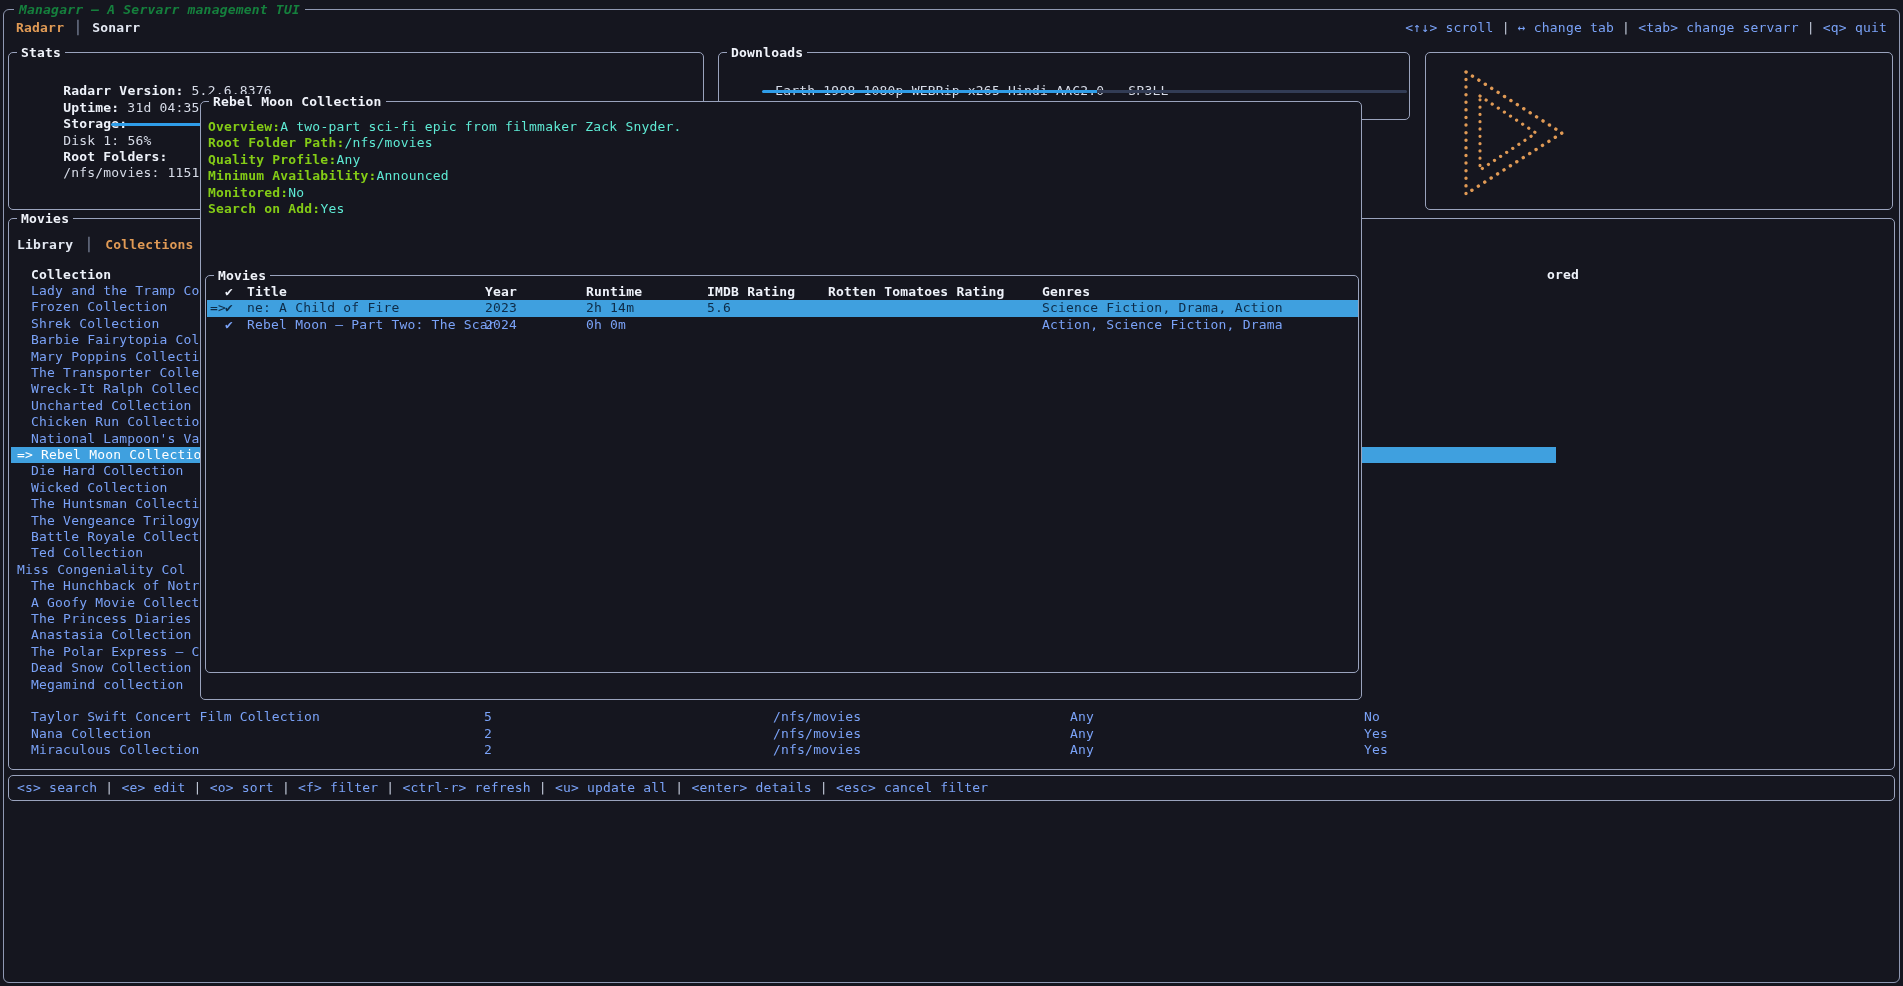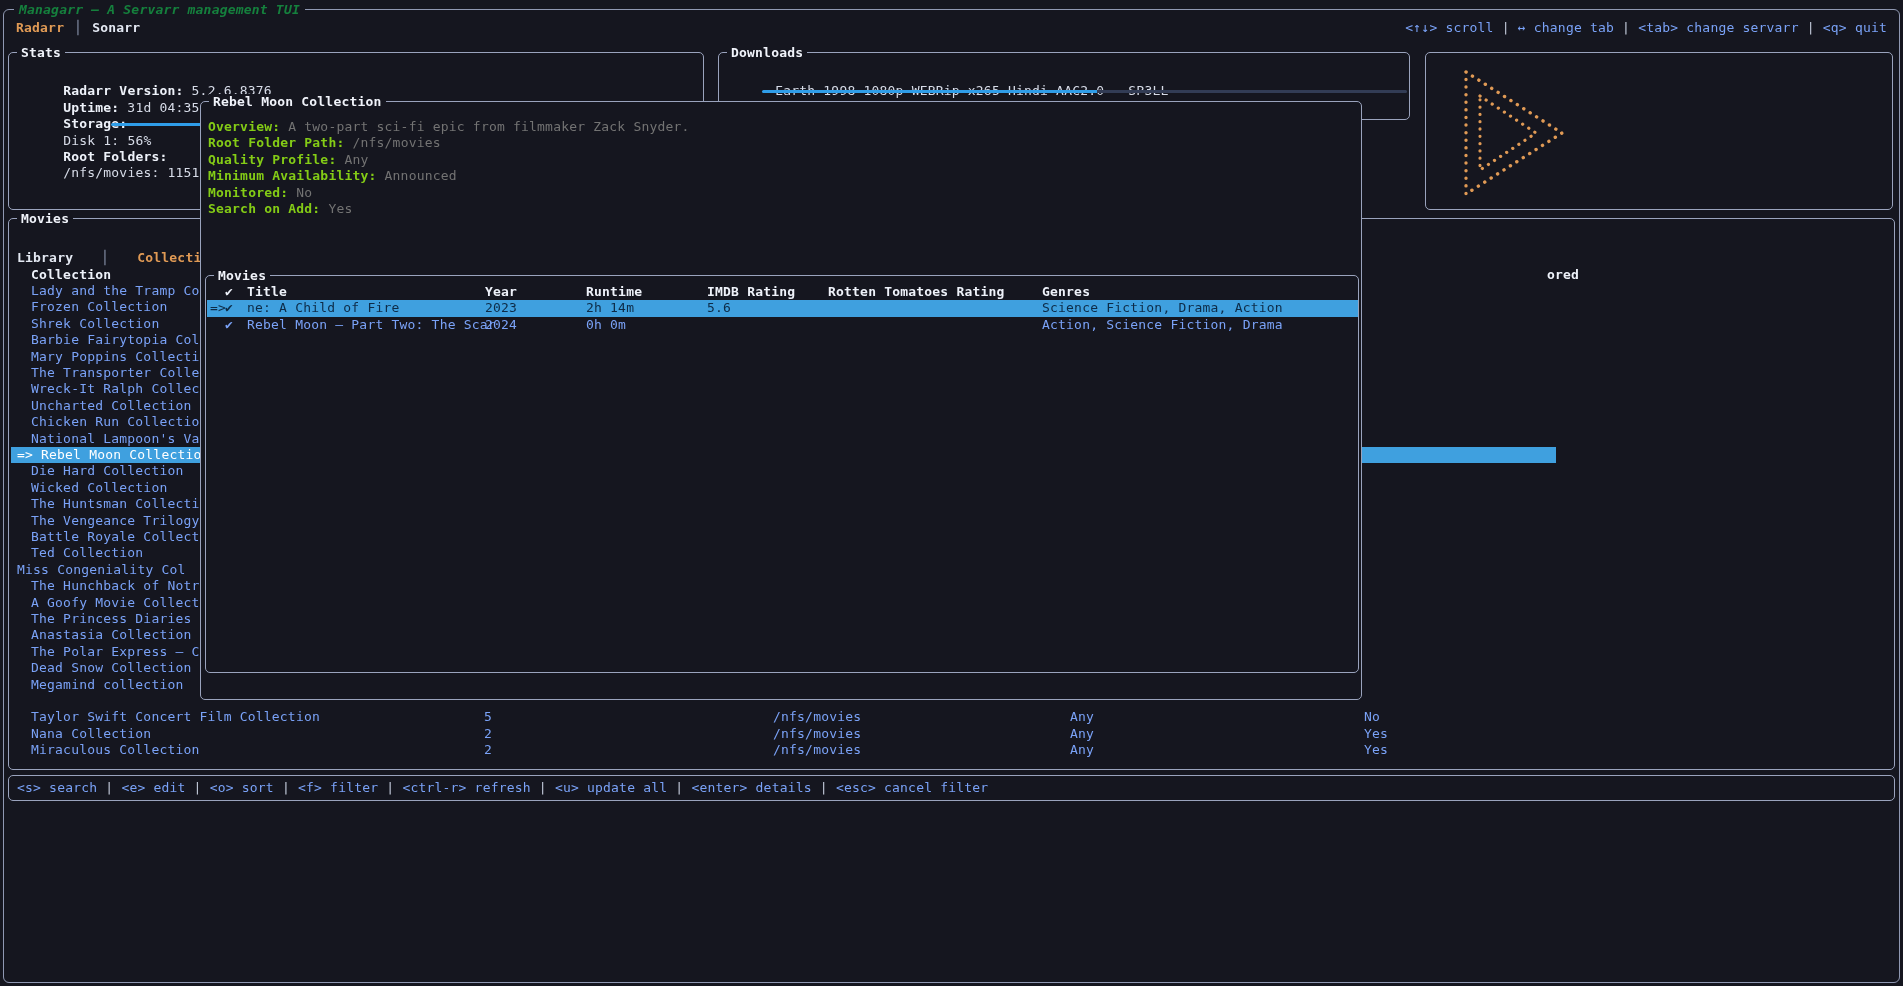--- a/index.html
+++ b/index.html
@@ -23,33 +23,33 @@
   #downloads{left:718px;top:52px;width:692px;height:68px}
   #logo-panel{left:1425px;top:52px;width:468px;height:158px}
   #movies{left:8px;top:218px;width:1887px;height:552px}
   .footer{position:absolute;left:8px;top:775px;width:1887px;height:26px;border:1px solid #9aa3bd;border-radius:5px}
   .fhints{position:absolute;left:8px;top:4px;white-space:pre}
   .r{position:absolute;left:6px;height:16.4px;line-height:16.4px;white-space:pre}
   .lab{font-weight:bold;color:#eef2fa}
   .val{margin-left:8px}
   .txt{color:#d7dce8}
   .gauge{position:absolute;top:7px;height:3px;border-radius:2px;background:#323c55}
-  .subtabs{position:absolute;left:8px;top:31px;display:flex;gap:28px;font-weight:bold;line-height:16.4px}
+  .subtabs{position:absolute;left:8px;top:18px;display:flex;gap:12px;font-weight:bold;line-height:16.4px}
   .cell{position:absolute;top:0;white-space:pre;line-height:16.4px}
   .thead{font-weight:bold;color:#eef2fa}
   #clist{position:absolute;inset:0}
   .lrow{position:absolute;left:0;width:100%;height:16.4px;line-height:16.4px;cursor:pointer}
   .cname{color:#7aa2f7}
   .cblue{color:#7aa2f7}
   .rowhl{position:absolute;left:2px;top:0;width:1545px;height:100%;background:#3fa0df}
   .selname,.pfx{color:#ffffff}
   .modal{position:absolute;left:200px;top:101px;width:1162px;height:599px;background:#15161f;
          border:1px solid #9aa3bd;border-radius:5px;z-index:10}
   .mlab{font-weight:bold;color:#84cc16}
-  .mval{margin-left:8px;color:#737373}
+  .mval{margin-left:0;color:#5eead4}
   .mbox{position:absolute;left:4px;top:173px;width:1154px;height:398px;border:1px solid #9aa3bd;border-radius:5px}
   .mrow{position:absolute;left:0;width:100%;height:16.4px;line-height:16.4px}
   .mrowhl{position:absolute;left:1px;top:0;width:1151px;height:100%;background:#3fa0df}
   .mdark{color:#0d2b47}
   .mblue{color:#7aa2f7}
   .mhints{position:absolute;left:0;top:581px;width:100%;text-align:center;white-space:pre}
 </style>
 </head>
 <body>
 

